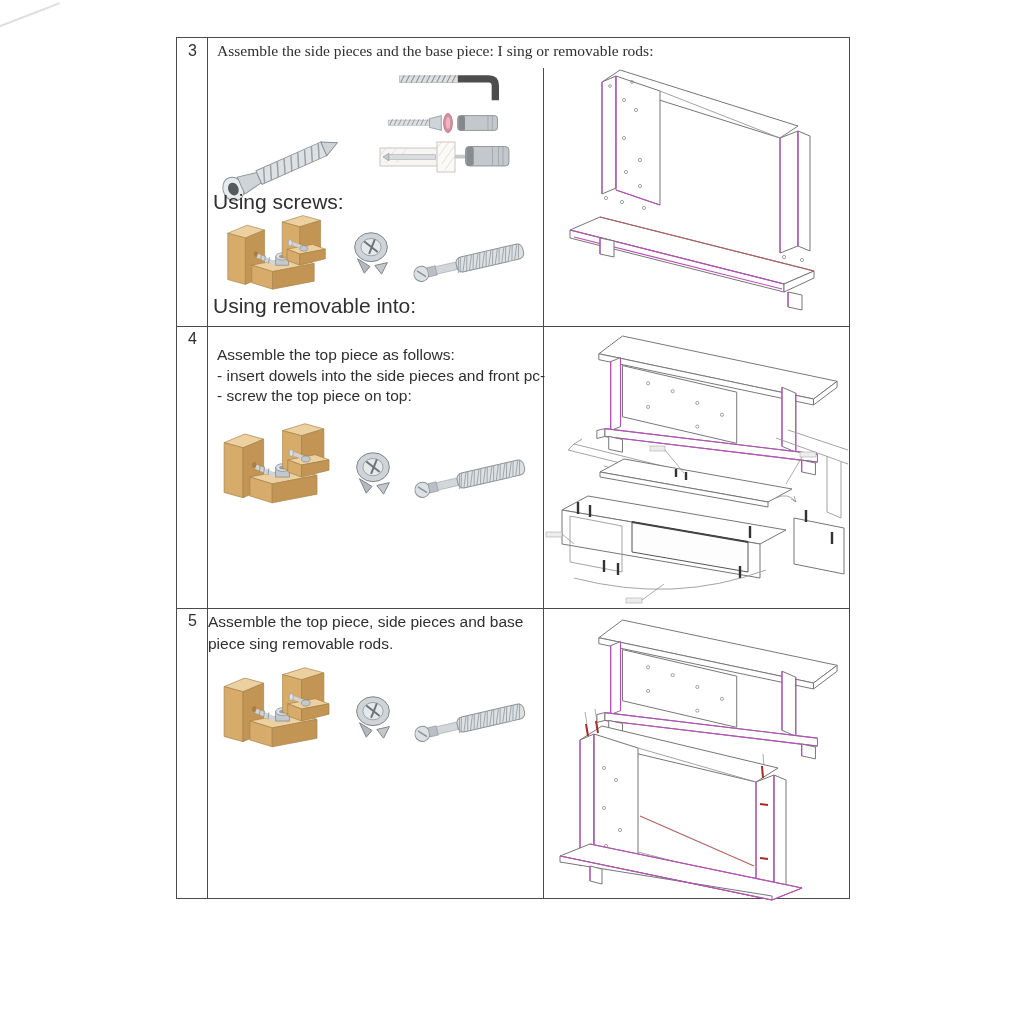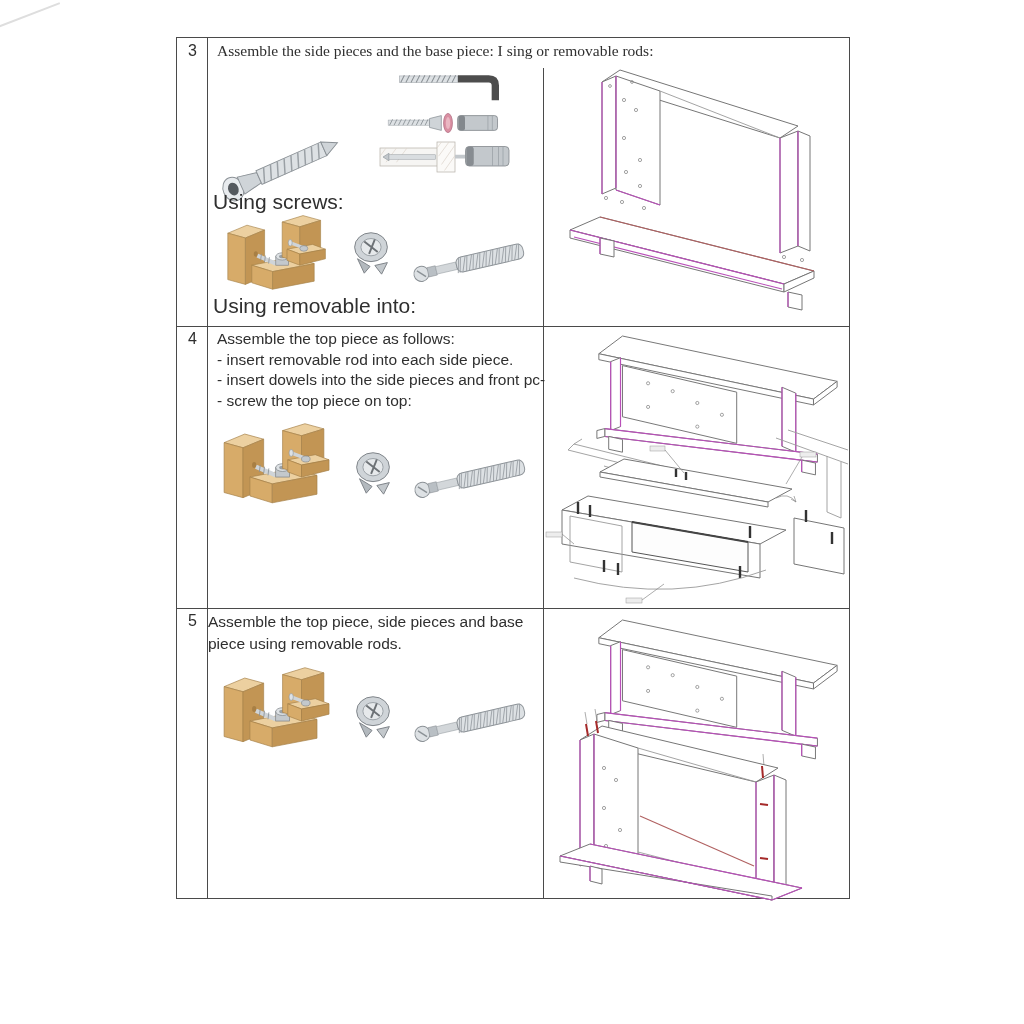--- a/index.html
+++ b/index.html
@@ -7,21 +7,21 @@
         font-family:"Liberation Sans",sans-serif;color:#2f2f2f;}
   .corner-mark{position:absolute;left:-4px;top:14px;width:66px;height:2px;background:#dedede;
         transform:rotate(-21deg);}
   .table{position:absolute;left:176px;top:37px;width:672px;height:860px;border:1px solid #4a4a4a;}
   .h-line{position:absolute;left:0;right:0;height:1px;background:#4a4a4a;}
   .v-line{position:absolute;width:1px;background:#4a4a4a;}
   .txt{position:absolute;white-space:nowrap;}
   .step-num{font-size:16px;}
   .title{font-size:15.5px;font-family:Liberation Serif, serif;}
   .label{font-size:21px;}
-  .bullets{position:absolute;font-size:15.5px;line-height:20.5px;white-space:nowrap;}
+  .bullets{position:absolute;font-size:15.5px;line-height:20.5px;white-space:nowrap;margin-top:16px;}
   .center-text{position:absolute;left:31px;width:335px;text-align:left;font-size:15.5px;line-height:22px;}
   svg.art{position:absolute;overflow:visible;}
   .wire{stroke:#767676;fill:#ffffff;stroke-width:1;}
   .wire2{stroke:#9a9a9a;fill:none;stroke-width:0.9;}
   .mag{stroke:#b94fb9;fill:none;stroke-width:1.2;}
   .redl{stroke:#b06060;fill:none;stroke-width:1.1;}
   .pin{stroke:#333333;stroke-width:2.4;}
   .redpin{stroke:#a52a2a;stroke-width:2;}
   .hole{stroke:#8a8a8a;fill:none;stroke-width:0.8;}
   .callout{stroke:#8a8a8a;stroke-width:0.7;fill:none;}
@@ -222,21 +222,20 @@
         <polygon class="wire" points="56,200 70,203 70,219 56,216"></polygon>
         <line class="mag" x1="56" y1="200" x2="56" y2="216"></line>
         <polygon class="wire" points="244,254 258,257 258,272 244,269"></polygon>
         <line class="mag" x1="244" y1="254" x2="244" y2="269"></line>
       </g>
     </svg>
 
     <div class="txt step-num" style="left:11px;top:292px">4</div>
     <div class="bullets" style="left:40px;top:291px">
       <div>Assemble the top piece as follows:</div>
-      <div>- insert removable rod into each side piece.</div>
       <div>- insert dowels into the side pieces and front pc-</div>
       <div>- screw the top piece on top:</div>
     </div>
 
     <svg class="art" style="left:34px;top:384px;width:132px;height:86px" viewBox="0 0 135 100">
         <use href="#sym-wood"></use>
       </svg>
     <svg class="art" style="left:170px;top:408px;width:52px;height:52px" viewBox="0 0 54 54">
         <use href="#sym-cam"></use>
       </svg>
@@ -279,21 +278,21 @@
         <rect class="tag" x="82" y="272" width="16" height="5"></rect>
         <path class="callout" d="M98 274 L120 258"></path>
         <rect class="tag" x="2" y="206" width="16" height="5"></rect>
         <path class="callout" d="M18 208 L30 218"></path>
       </g>
     </svg>
 
     <div class="txt step-num" style="left:11px;top:574px">5</div>
     <div class="center-text" style="top:573px">
       <div>Assemble the top piece, side pieces and base</div>
-      <div>piece using removable rods.</div>
+      <div>piece sing removable rods.</div>
     </div>
 
     <svg class="art" style="left:34px;top:628px;width:132px;height:86px" viewBox="0 0 135 100">
         <use href="#sym-wood"></use>
       </svg>
     <svg class="art" style="left:170px;top:652px;width:52px;height:52px" viewBox="0 0 54 54">
         <use href="#sym-cam"></use>
       </svg>
     <svg class="art" style="left:233px;top:654px;width:128px;height:56px" viewBox="0 0 135 58">
         <use href="#sym-rod"></use>

